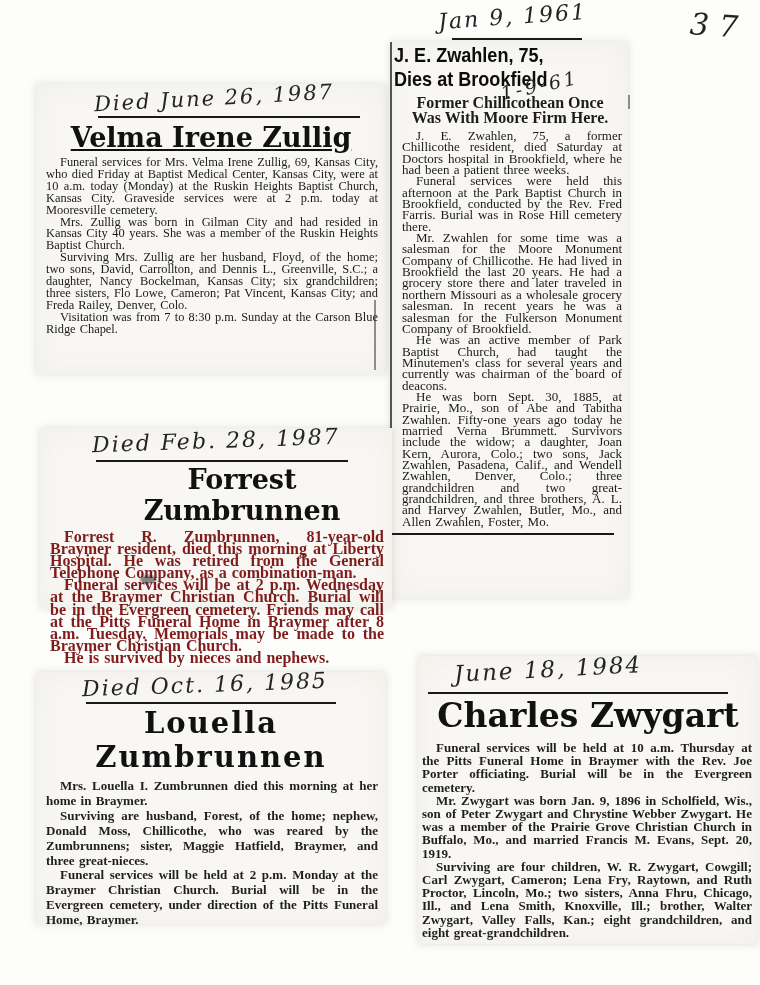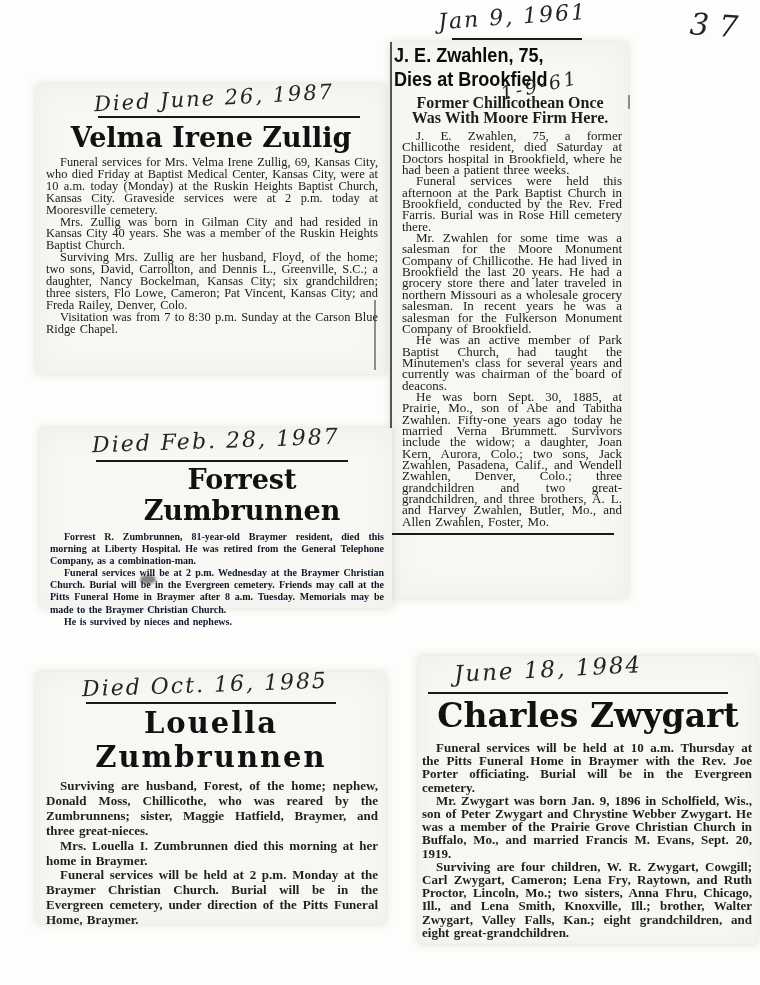--- a/index.html
+++ b/index.html
@@ -44,21 +44,21 @@
   .page-num{
     position:absolute;left:690px;top:8px;
     font-size:30px;letter-spacing:10px;
     transform:rotate(4deg);
     font-style:italic;
   }
   
   #clip-zullig{left:36px;top:84px;width:350px;height:290px;padding:0;}
   #clip-zullig .hand{position:absolute;left:58px;top:2px;font-size:21px;transform:rotate(-3deg);}
   #clip-zullig .head-rule{left:62px;top:32px;width:262px;height:2px;}
-  #clip-zullig h2{padding-top:38px;font-size:27px;}
+  #clip-zullig h2{padding-top:38px;font-size:27px;text-decoration:underline;}
   #clip-zullig .body{padding:4px 8px 0 10px;font-size:12.4px;line-height:11.9px;}
   
   .zwahlen-date{position:absolute;left:438px;top:4px;font-size:22px;transform:rotate(-4deg);}
   .zwahlen-date-rule{left:452px;top:38px;width:130px;height:2px;}
   #clip-zwahlen{left:390px;top:42px;width:236px;height:556px;
     border-left:2px solid rgba(30,30,30,.75);}
   #clip-zwahlen .head-sans{
     font-family:"Liberation Sans", sans-serif;
     font-weight:bold;color:#0c0c0c;
     font-size:21px;line-height:22px;
@@ -72,21 +72,21 @@
     text-align:center;font-size:16px;line-height:14.5px;
     margin:6px 6px 5px 6px;color:#1c1c1c;
   }
   #clip-zwahlen .body{padding:0 6px 0 10px;font-size:13px;line-height:11.35px;}
   #clip-zwahlen .end-rule{position:relative;margin:6px 0 0 -4px;width:226px;height:2px;background:#191919;}
   
   #clip-forrest{left:40px;top:428px;width:352px;height:180px;}
   #clip-forrest .hand{position:absolute;left:52px;top:0px;font-size:22px;transform:rotate(-2deg);}
   #clip-forrest .head-rule{left:56px;top:32px;width:252px;height:2px;}
   #clip-forrest h2{padding-top:36px;font-size:27px;text-align:center;padding-left:52px;}
-  #clip-forrest .body{padding:5px 8px 0 10px;font-size:10px;line-height:12.1px;font-weight:bold;color:#0f172a;}
+  #clip-forrest .body{padding:5px 8px 0 10px;font-size:16px;line-height:12.1px;font-weight:bold;color:#7f1d1d;}
   
   #clip-louella{left:36px;top:672px;width:350px;height:252px;}
   #clip-louella .hand{position:absolute;left:46px;top:0px;font-size:22px;transform:rotate(-2deg);}
   #clip-louella .head-rule{left:50px;top:30px;width:250px;height:2px;}
   #clip-louella h2{padding-top:34px;font-size:29px;letter-spacing:2px;}
   #clip-louella .body{padding:5px 8px 0 10px;font-size:13px;line-height:14.9px;font-weight:bold;color:#1f1f1f;}
   
   #clip-zwygart{left:418px;top:656px;width:340px;height:288px;}
   #clip-zwygart .hand{position:absolute;left:36px;top:0px;font-size:23px;transform:rotate(-3deg);}
   #clip-zwygart .head-rule{left:10px;top:36px;width:300px;height:2px;}
@@ -146,22 +146,22 @@
       <p>He is survived by nieces and nephews.</p>
     </div>
     <div class="smudge" style="left:100px;top:147px;width:16px;height:9px;"></div>
   </section>
 
   <section class="clip" id="clip-louella">
     <div class="hand">Died Oct. 16, 1985</div>
     <div class="rule head-rule"></div>
     <h2 class="serif-head">Louella Zumbrunnen</h2>
     <div class="body">
+      <p>Mrs. Louella I. Zumbrunnen died this morning at her home in Braymer.</p>
       <p>Surviving are husband, Forest, of the home; nephew, Donald Moss, Chillicothe, who was reared by the Zumbrunnens; sister, Maggie Hatfield, Braymer, and three great-nieces.</p>
-      <p>Mrs. Louella I. Zumbrunnen died this morning at her home in Braymer.</p>
       <p>Funeral services will be held at 2 p.m. Monday at the Braymer Christian Church. Burial will be in the Evergreen cemetery, under direction of the Pitts Funeral Home, Braymer.</p>
     </div>
   </section>
 
   <section class="clip" id="clip-zwygart">
     <div class="hand">June 18, 1984</div>
     <div class="rule head-rule"></div>
     <h2 class="serif-head">Charles Zwygart</h2>
     <div class="body">
       <p>Funeral services will be held at 10 a.m. Thursday at the Pitts Funeral Home in Braymer with the Rev. Joe Porter officiating. Burial will be in the Evergreen cemetery.</p>

